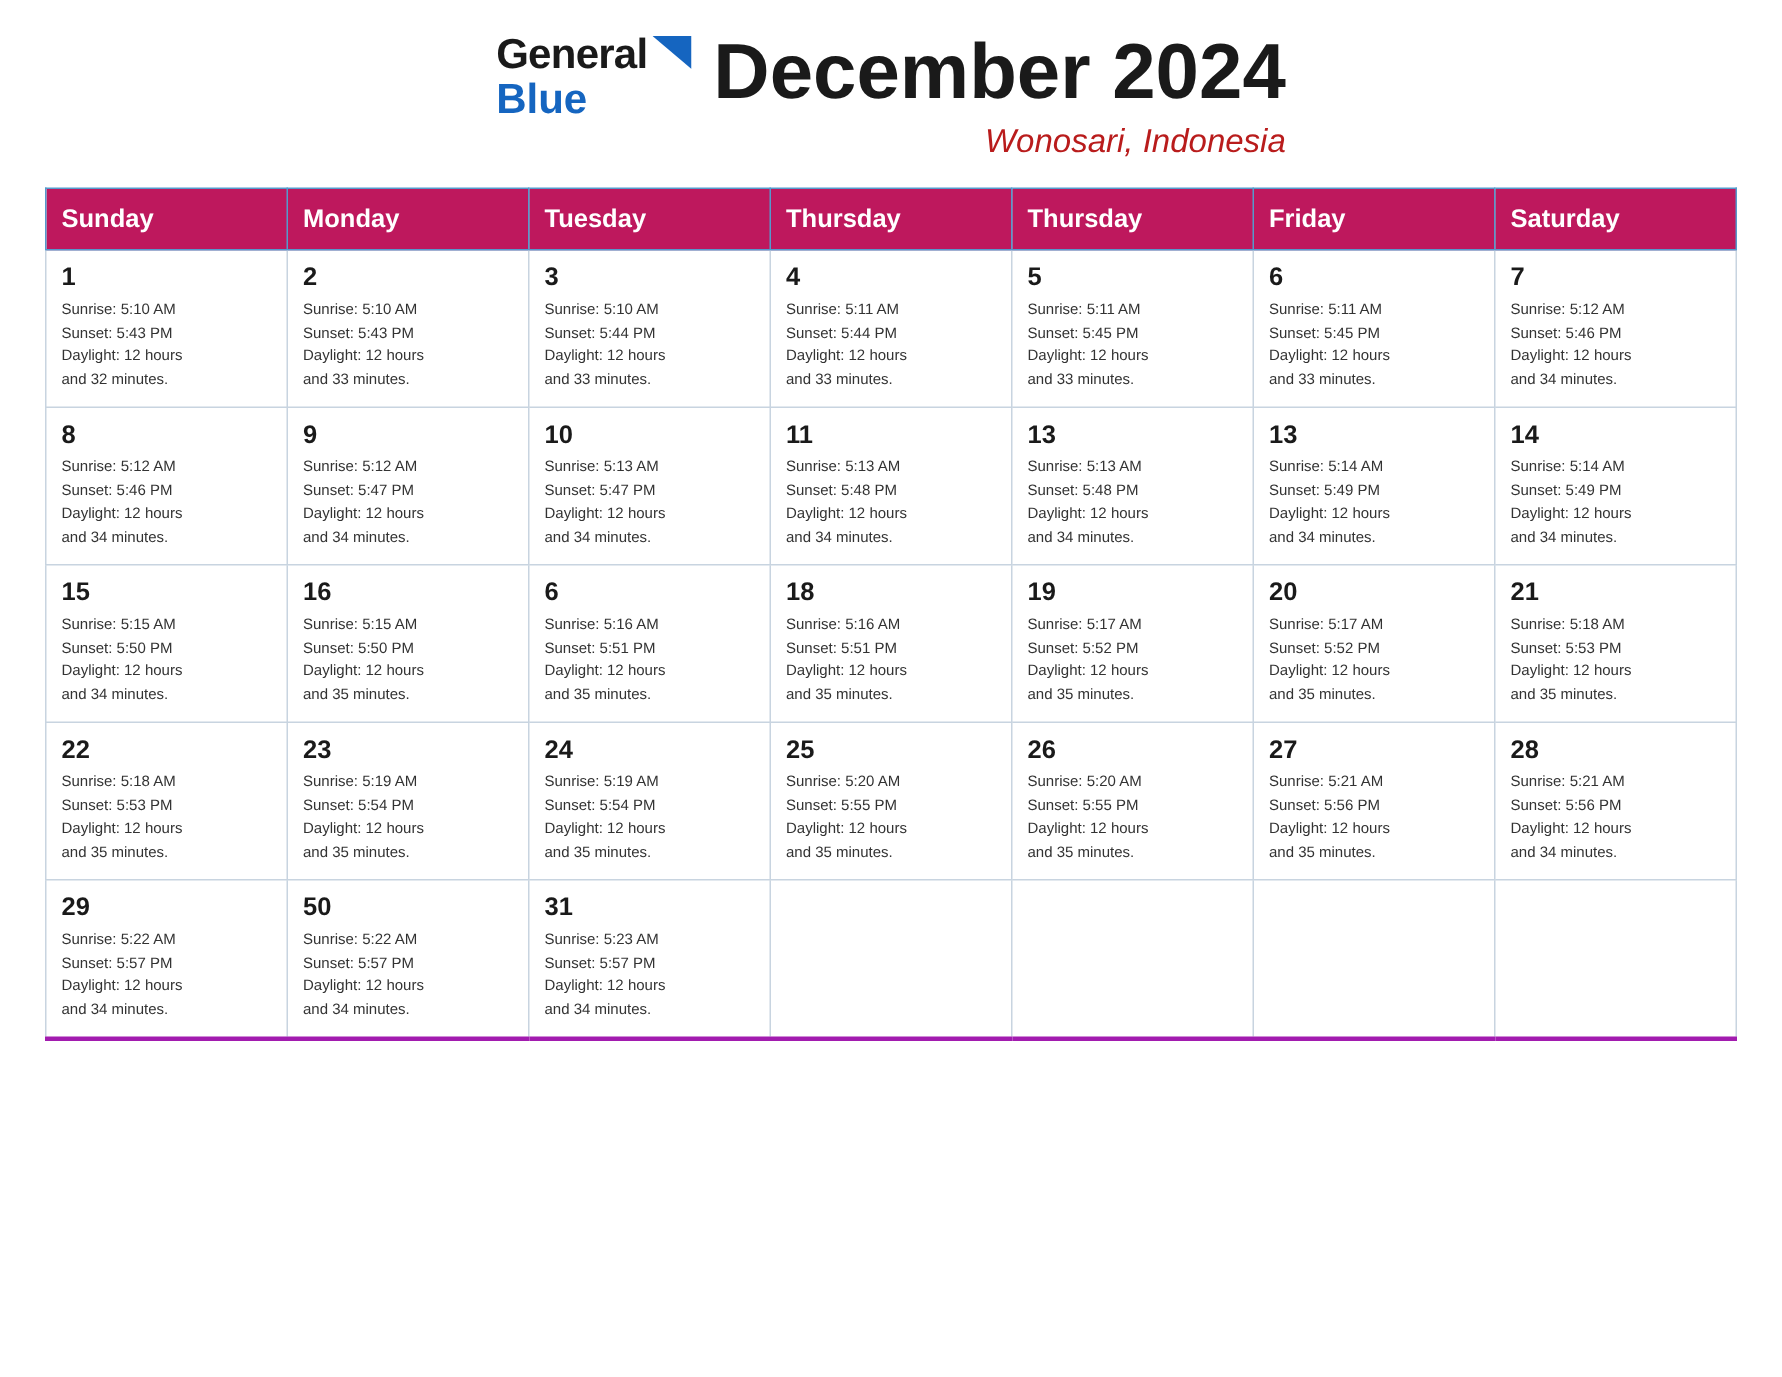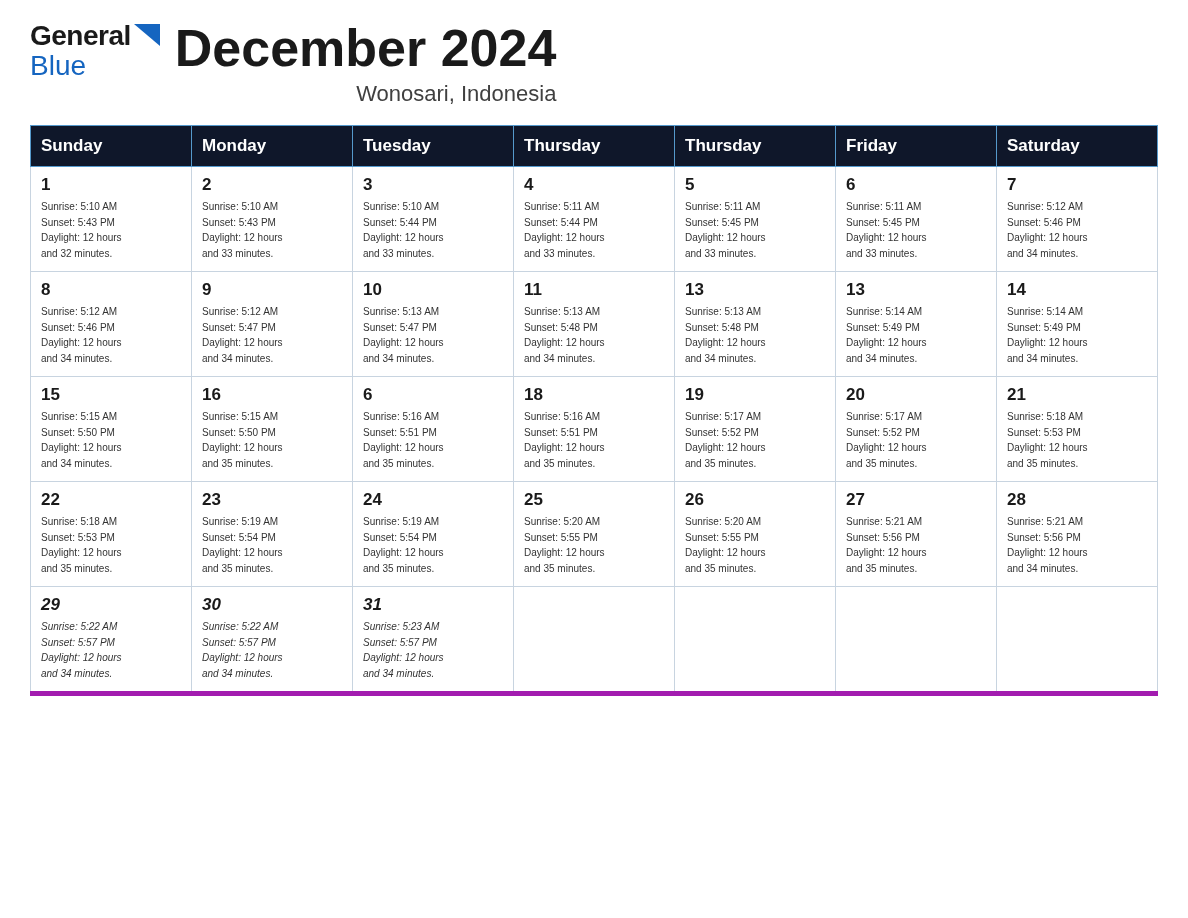--- a/index.html
+++ b/index.html
@@ -6,46 +6,47 @@
     body {
       font-family: Arial, Helvetica, sans-serif;
       background: #fff;
       color: #222;
       width: 1188px;
       min-height: 918px;
       padding: 20px 30px 30px 30px;
     }
     .header {
       display: flex;
-      justify-content: flex-start;
+      justify-content: center;
       align-items: flex-start;
       margin-bottom: 18px;
     }
     .title-block {
       text-align: right;
     }
     .calendar-title {
       font-size: 52px;
       font-weight: bold;
       color: #1a1a1a;
       line-height: 1.1;
       margin-left: 15px;
     }
     .calendar-subtitle {
       font-size: 22px;
-      color: #404040;
+      color: #b91c1c;
       margin-top: 4px;
+      font-style: italic;
     }
     .calendar-table {
       width: 100%;
       border-collapse: collapse;
       border: 1px solid #aac;
     }
     .calendar-table th {
-      background: #0f172a;
+      background: #be185d;
       color: #fff;
       font-size: 17px;
       font-weight: bold;
       padding: 10px 10px;
       text-align: left;
       border: 1px solid #5599cc;
     }
     .calendar-table td {
       vertical-align: top;
       padding: 8px 10px 10px 10px;
@@ -65,39 +66,38 @@
     }
     .day-info {
       font-size: 10px;
       color: #333;
       line-height: 1.55;
     }
     .empty-cell {
       background: #fff;
     }
     tr:last-child td {
-      border-bottom: 5px solid #a21caf;
-      font-style: italic;
+      border-bottom: 3px solid #a21caf;
     }
     .logo-wrapper {
       display: flex;
       flex-direction: column;
       align-items: flex-start;
     }
     .logo-general {
       font-size: 28px;
       font-weight: bold;
       color: #1a1a1a;
       letter-spacing: -0.5px;
       display: flex;
       align-items: center;
     }
     .logo-blue-text {
       font-size: 28px;
-      font-weight: normal;
+      font-weight: bold;
       color: #1565c0;
       margin-top: -2px;
     }
   </style>
 </head>
 <body>
 
 <div class="header">
   <div class="logo-wrapper">
     <div class="logo-general">
@@ -391,21 +391,21 @@
         <td>
         <span class="day-number">29</span>
         <div class="day-info">
           <span>Sunrise: 5:22 AM</span><br>
           <span>Sunset: 5:57 PM</span><br>
           <span>Daylight: 12 hours</span><br>
           <span>and 34 minutes.</span>
         </div>
       </td>
         <td>
-        <span class="day-number">30</span>
+        <span class="day-number">50</span>
         <div class="day-info">
           <span>Sunrise: 5:22 AM</span><br>
           <span>Sunset: 5:57 PM</span><br>
           <span>Daylight: 12 hours</span><br>
           <span>and 34 minutes.</span>
         </div>
       </td>
         <td>
         <span class="day-number">31</span>
         <div class="day-info">

